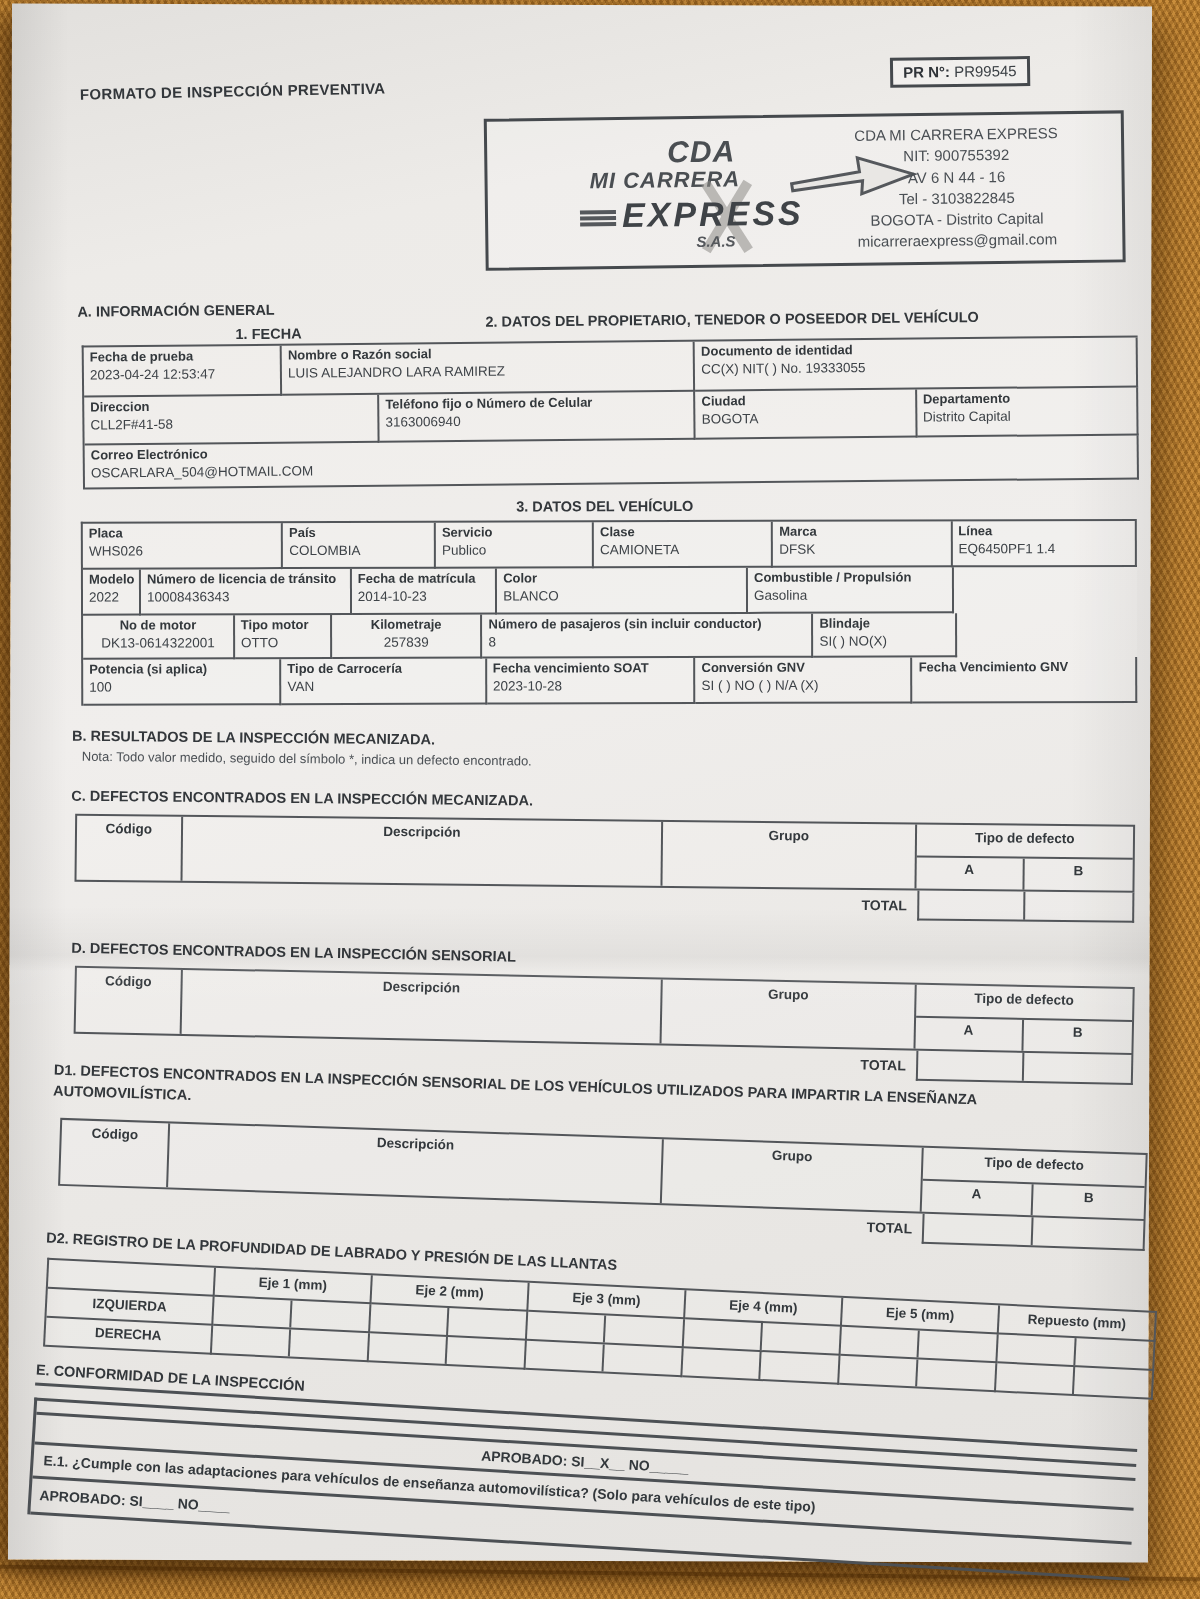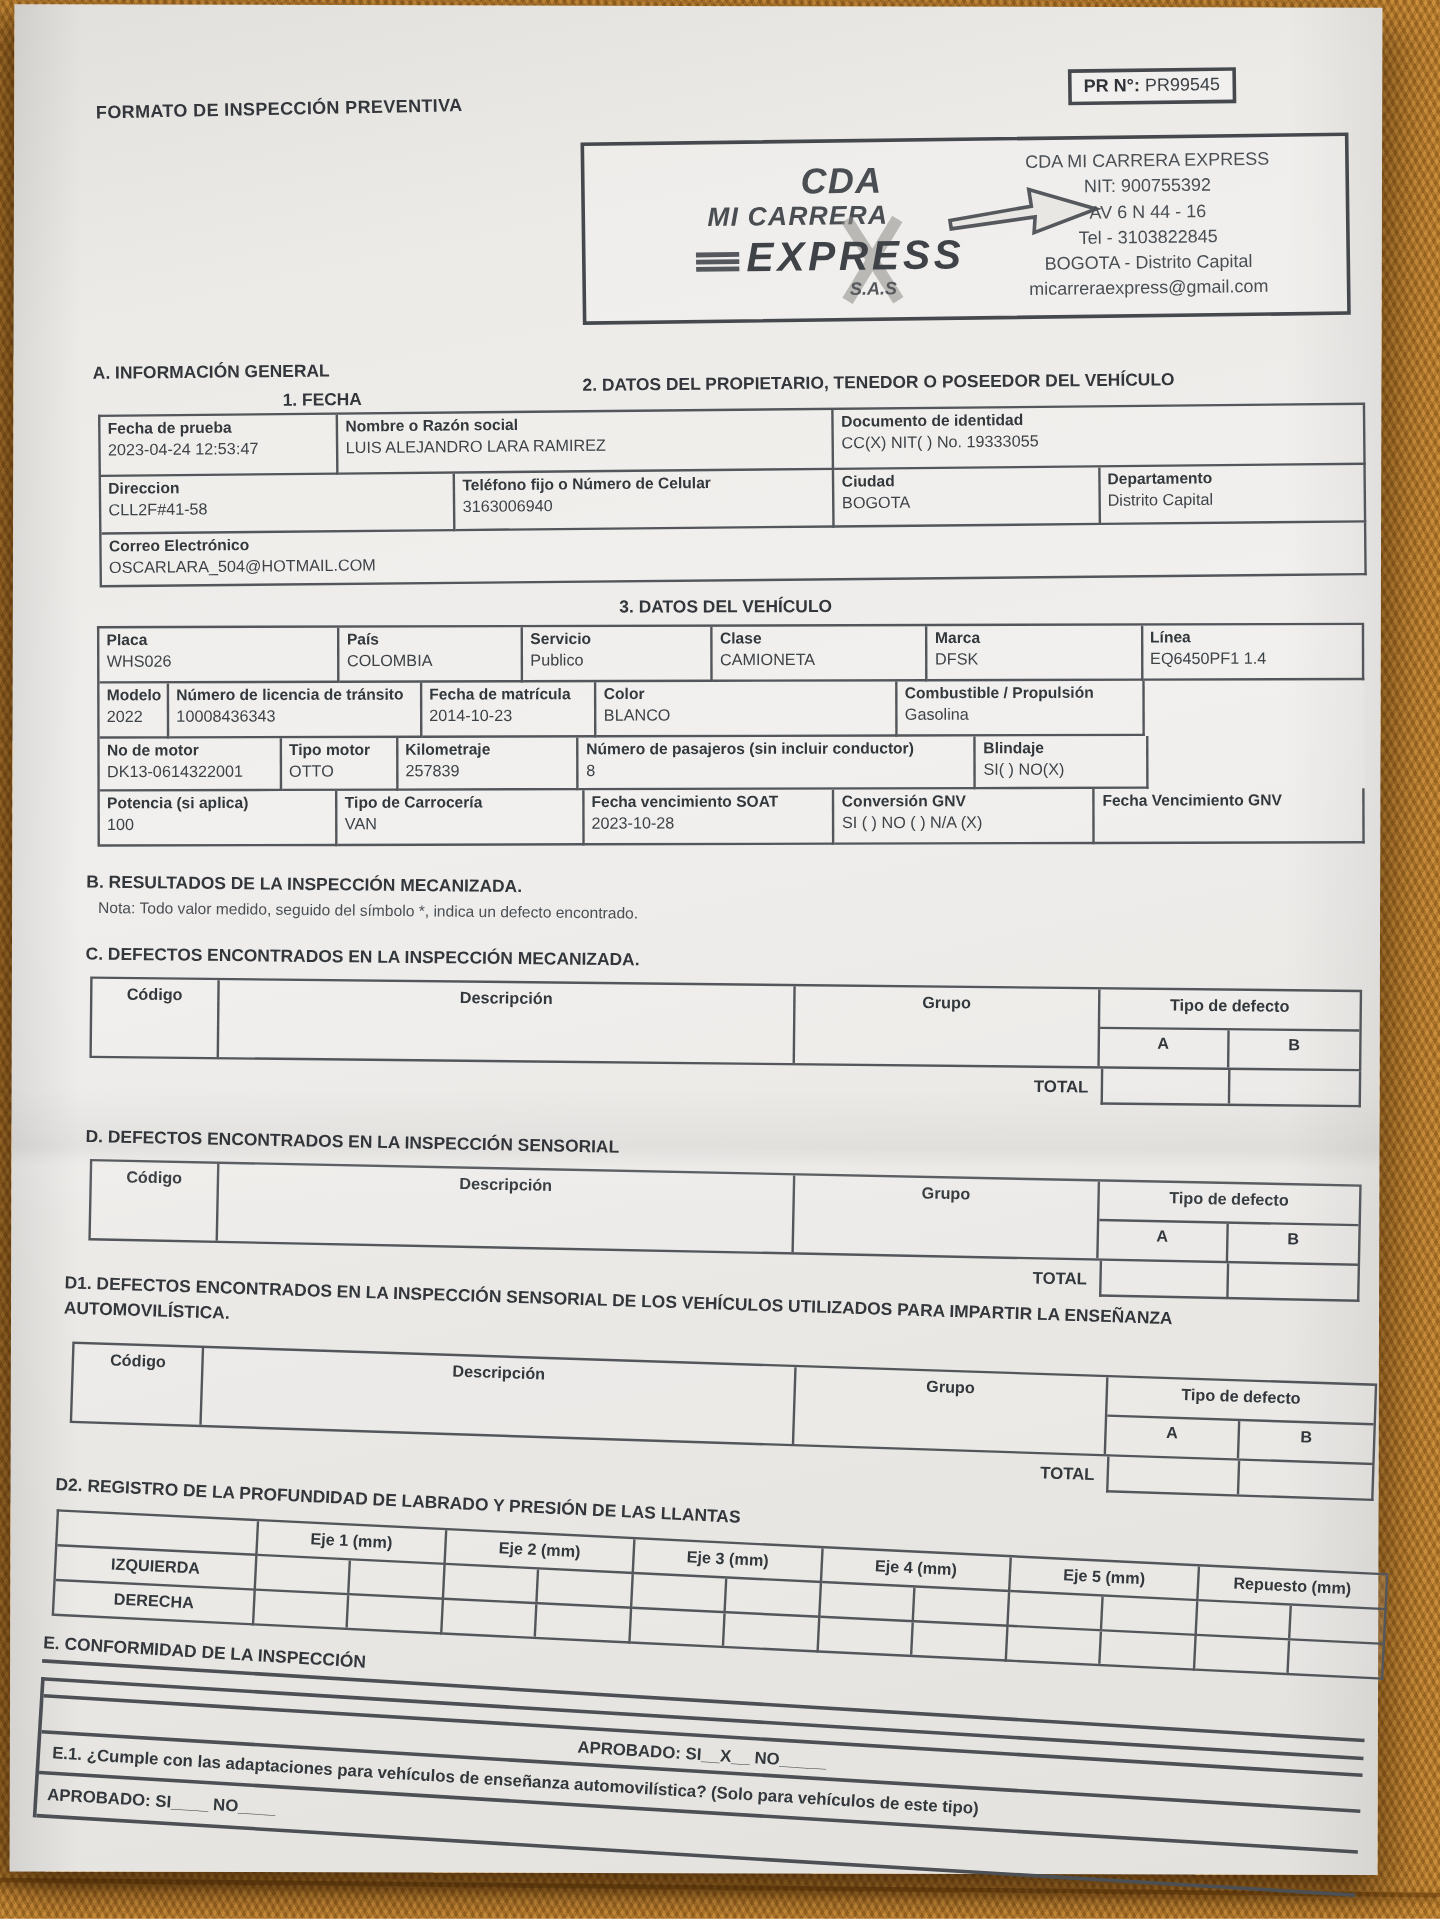--- a/index.html
+++ b/index.html
@@ -38,21 +38,21 @@
   .logo-cda { position:absolute; left:88px; top:0; font-size:30px; font-weight:900; font-style:italic; letter-spacing:1px; }
   .logo-mc  { position:absolute; left:10px; top:32px; font-size:22px; font-weight:900; font-style:italic; letter-spacing:1px; }
   .logo-arrow { position:absolute; left:210px; top:12px; width:130px; height:52px; }
   .logo-lines { position:absolute; left:0; top:74px; width:36px; height:16px; }
   .logo-lines i { display:block; height:4px; margin-bottom:2px; background:#55585c; }
   .logo-express { position:absolute; left:42px; top:60px; font-size:34px; font-weight:900; font-style:italic; letter-spacing:3px; color:#3f4347; }
   .logo-x { position:absolute; left:118px; top:46px; width:56px; height:72px; opacity:0.55; }
   .logo-x i { position:absolute; left:24px; top:-4px; width:10px; height:80px; background:#8e8c88; display:block; }
   .logo-x i:first-child { transform:rotate(32deg); }
   .logo-x i:last-child  { transform:rotate(-32deg); }
-  .logo-sas { position:absolute; left:128px; top:98px; font-size:15px; font-weight:bold; font-style:italic; color:#55585c;text-align:center; }
+  .logo-sas { position:absolute; left:116px; top:98px; font-size:15px; font-weight:bold; font-style:italic; color:#55585c;text-align:center; }
   .company-info { position:absolute; right:10px; top:8px; width:310px; text-align:center;
     font-size:15px; line-height:1.42; color:#4a4f54; }
 
   .sec-label { font-size:14.5px; font-weight:bold; color:#33373b; white-space:nowrap; }
   .sec-note { font-size:13px; color:#4a4f54; }
 
   
   .ftable { position:absolute; border-left:2px solid #53565a; border-top:2px solid #53565a; background:rgba(255,255,255,0.12); }
   .frow { display:flex; }
   .fcell { border-right:2px solid #53565a; border-bottom:2px solid #53565a; padding:2px 6px; overflow:hidden; height:100%; }
@@ -235,29 +235,29 @@
           <div class="fcell" style="width:23.8%;">
             <div class="flabel">Color</div>
             <div class="fvalue">BLANCO</div>
           </div>
           <div class="fcell" style="width:19.5%;">
             <div class="flabel">Combustible / Propulsión</div>
             <div class="fvalue">Gasolina</div>
           </div>
         </div>
         <div class="frow" style="height:44px;">
-          <div class="fcell" style="width:14.4%;">
+          <div class="fcell" style="width:14.4%;text-align:center;">
             <div class="flabel">No de motor</div>
             <div class="fvalue">DK13-0614322001</div>
           </div>
           <div class="fcell" style="width:9.2%;">
             <div class="flabel">Tipo motor</div>
             <div class="fvalue">OTTO</div>
           </div>
-          <div class="fcell" style="width:14.3%;">
+          <div class="fcell" style="width:14.3%;text-align:center;">
             <div class="flabel">Kilometraje</div>
             <div class="fvalue">257839</div>
           </div>
           <div class="fcell" style="width:31.4%;">
             <div class="flabel">Número de pasajeros (sin incluir conductor)</div>
             <div class="fvalue">8</div>
           </div>
           <div class="fcell" style="width:13.6%;">
             <div class="flabel">Blindaje</div>
             <div class="fvalue">SI( ) NO(X)</div>

